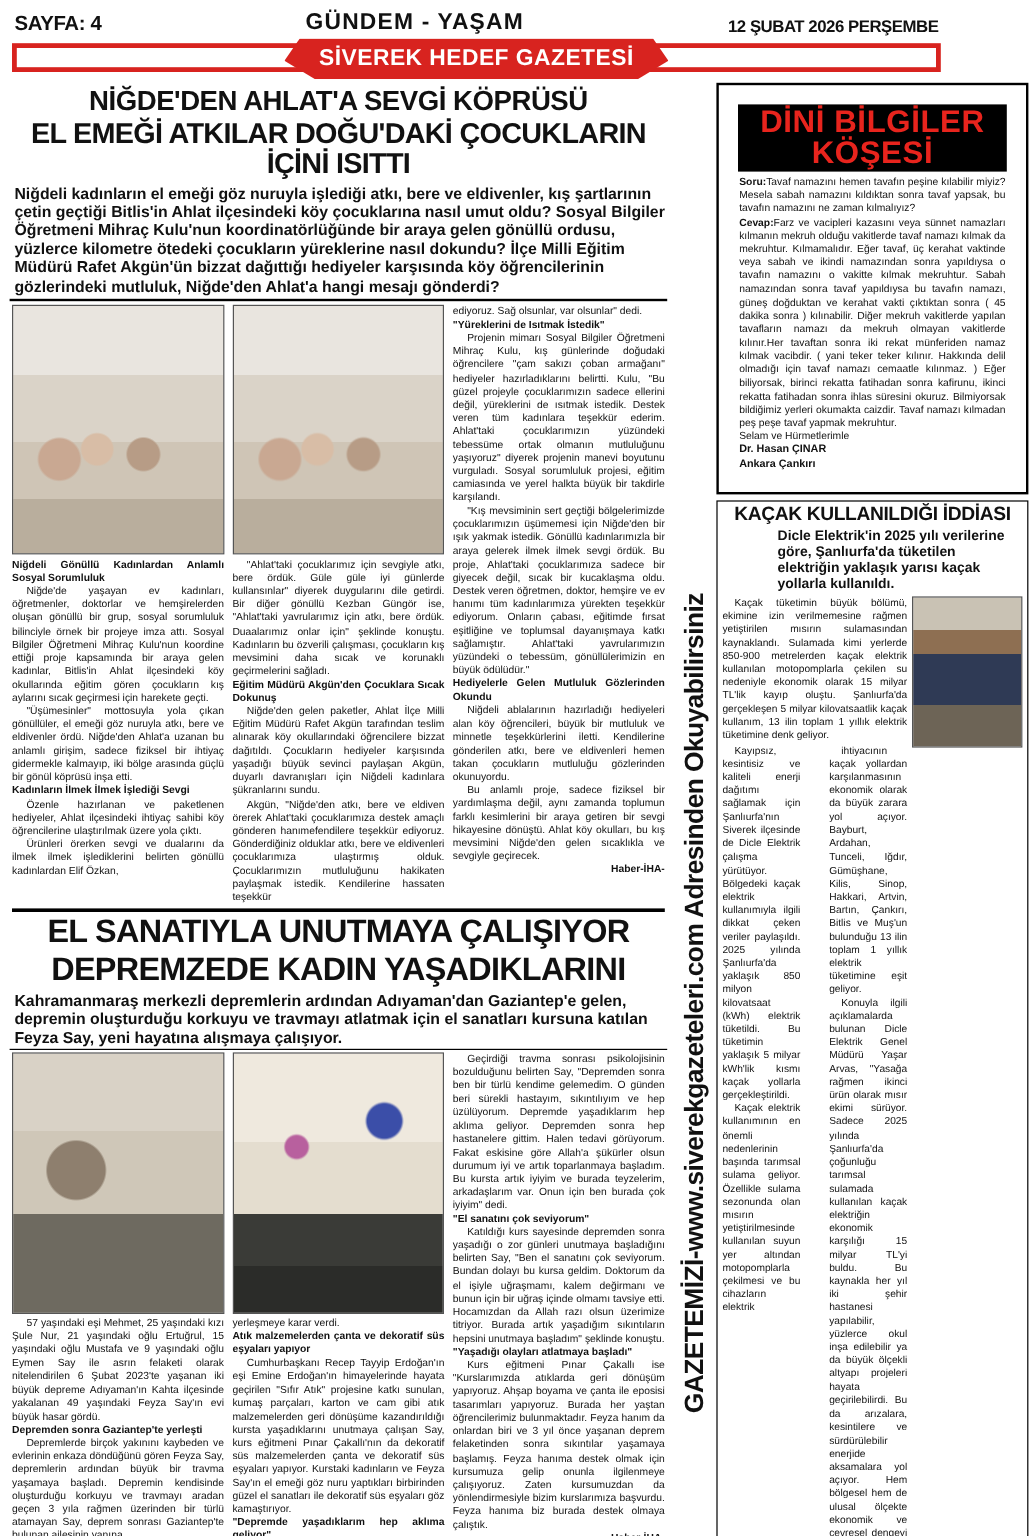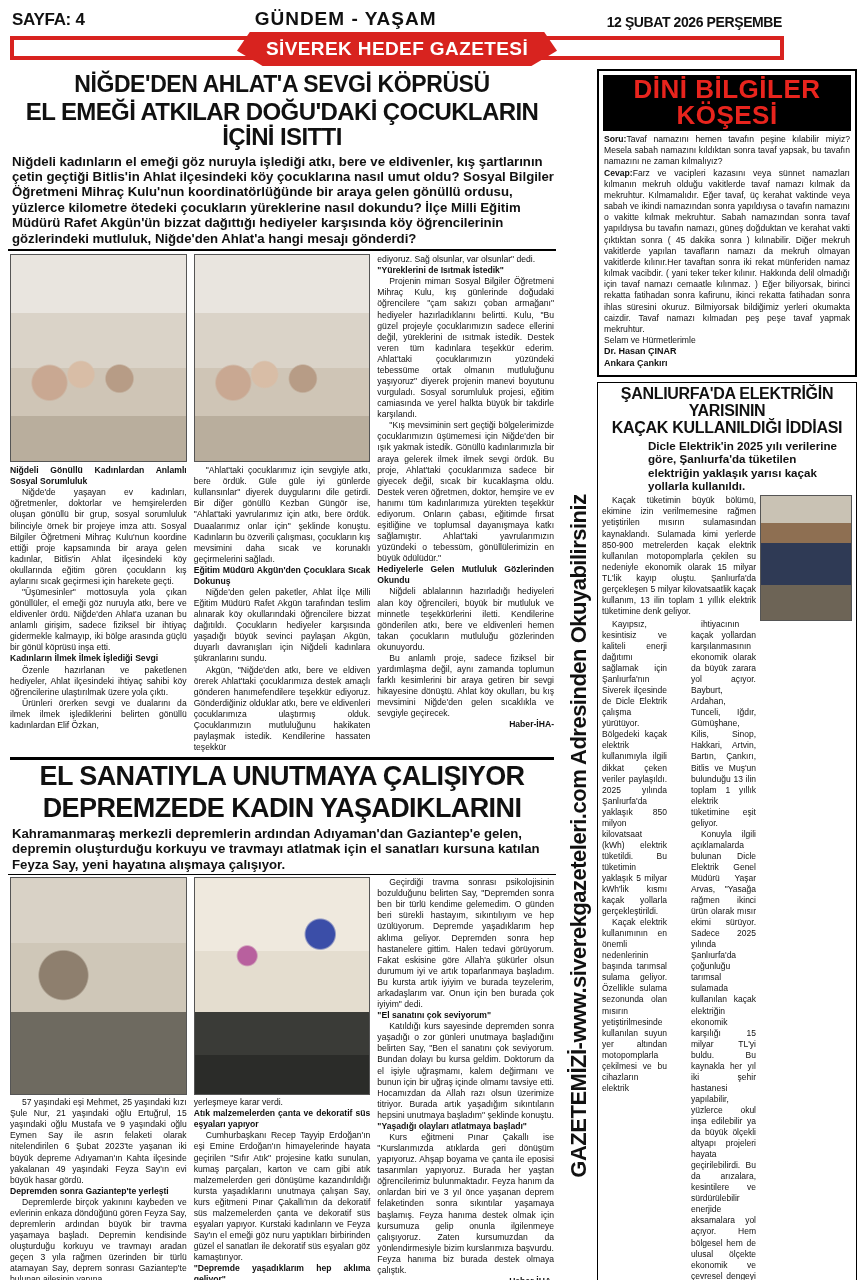--- a/index.html
+++ b/index.html
@@ -211,33 +211,32 @@
     </div>
 
     <div class="rightcol">
 
       <div class="vstrip">
         <span>GAZETEMİZİ-www.siverekgazeteleri.com Adresinden Okuyabilirsiniz</span>
       </div>
 
       <div style="margin-left:34px;width:260px">
 
-        <div class="boxed" style="padding:4px">
+        <div class="boxed" style="padding:16px">
           <div class="dini-title">DİNİ BİLGİLER KÖŞESİ</div>
           <div class="dini-body">
             <p style="margin:0"><b>Soru:</b><span>Tavaf namazını hemen tavafın peşine kılabilir miyiz? Mesela sabah namazını kıldıktan sonra tavaf yapsak, bu tavafın namazını ne zaman kılmalıyız?</span></p>
             <p style="margin:0"><b>Cevap:</b><span>Farz ve vacipleri kazasını veya sünnet namazları kılmanın mekruh olduğu vakitlerde tavaf namazı kılmak da mekruhtur. Kılmamalıdır. Eğer tavaf, üç kerahat vaktinde veya sabah ve ikindi namazından sonra yapıldıysa o tavafın namazını o vakitte kılmak mekruhtur. Sabah namazından sonra tavaf yapıldıysa bu tavafın namazı, güneş doğduktan ve kerahat vakti çıktıktan sonra ( 45 dakika sonra ) kılınabilir. Diğer mekruh vakitlerde yapılan tavafların namazı da mekruh olmayan vakitlerde kılınır.Her tavaftan sonra iki rekat münferiden namaz kılmak vacibdir. ( yani teker teker kılınır. Hakkında delil olmadığı için tavaf namazı cemaatle kılınmaz. )  Eğer biliyorsak, birinci rekatta fatihadan sonra kafirunu, ikinci rekatta fatihadan sonra ihlas süresini okuruz. Bilmiyorsak bildiğimiz yerleri okumakta caizdir. Tavaf namazı kılmadan peş peşe tavaf yapmak mekruhtur.</span></p>
             <p style="margin:0">Selam ve Hürmetlerimle</p>
             <p class="sig" style="margin:0">Dr. Hasan ÇINAR</p>
             <p class="sig" style="margin:0 0 2px 0">Ankara  Çankırı</p>
           </div>
         </div>
 
         <div class="boxed" style="margin-top:5px;border-width:1px">
-          <div class="hl3">ŞANLIURFA'DA ELEKTRİĞİN YARISININ</div>
           <div class="hl3">KAÇAK KULLANILDIĞI İDDİASI</div>
           <div class="lede2">Dicle Elektrik'in 2025 yılı verilerine göre, Şanlıurfa'da tüketilen elektriğin yaklaşık yarısı kaçak yollarla kullanıldı.</div>
 
           <div>
             <div class="wrapfig"></div>
             <p class="rtext">Kaçak tüketimin büyük bölümü, ekimine izin verilmemesine rağmen yetiştirilen mısırın sulamasından kaynaklandı. Sulamada kimi yerlerde 850-900 metrelerden kaçak elektrik kullanılan motopomplarla çekilen su nedeniyle ekonomik olarak 15 milyar TL'lik kayıp oluştu. Şanlıurfa'da gerçekleşen 5 milyar kilovatsaatlik kaçak kullanım, 13 ilin toplam 1 yıllık elektrik tüketimine denk geliyor.</p>
             <div class="twocolR" style="margin-top:2px">
               <div class="c" style="width:50%">
                 <p>Kayıpsız, kesintisiz ve kaliteli enerji dağıtımı sağlamak için Şanlıurfa'nın Siverek ilçesinde de Dicle Elektrik çalışma yürütüyor. Bölgedeki kaçak elektrik kullanımıyla ilgili dikkat çeken veriler paylaşıldı. 2025 yılında Şanlıurfa'da yaklaşık 850 milyon kilovatsaat (kWh) elektrik tüketildi. Bu tüketimin yaklaşık 5 milyar kWh'lik kısmı kaçak yollarla gerçekleştirildi.</p>
                 <p>Kaçak elektrik kullanımının en önemli nedenlerinin başında tarımsal sulama geliyor. Özellikle sulama sezonunda olan mısırın yetiştirilmesinde kullanılan suyun yer altından motopomplarla çekilmesi ve bu cihazların elektrik</p>

